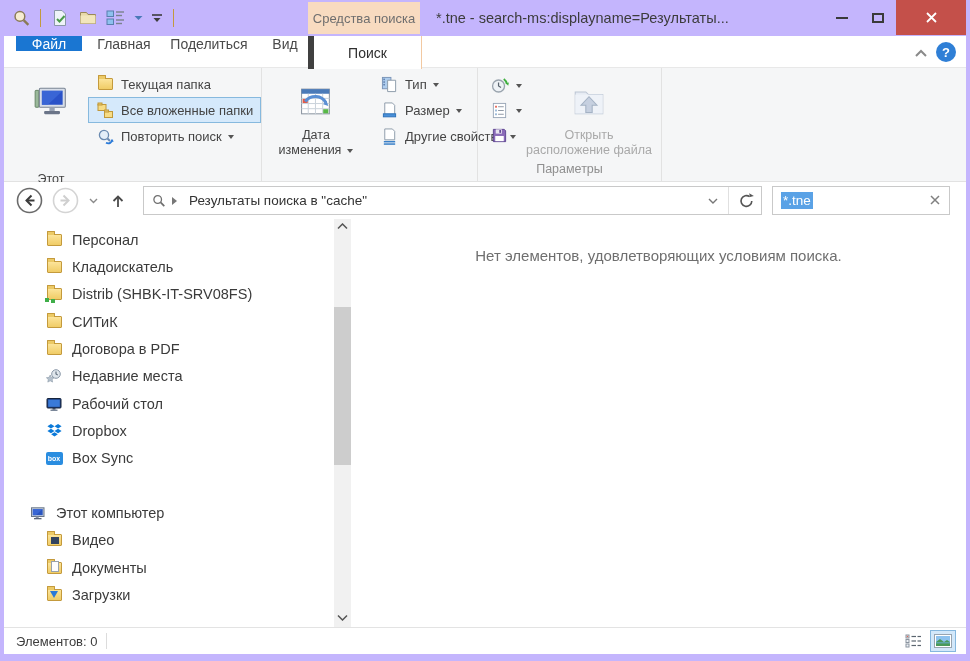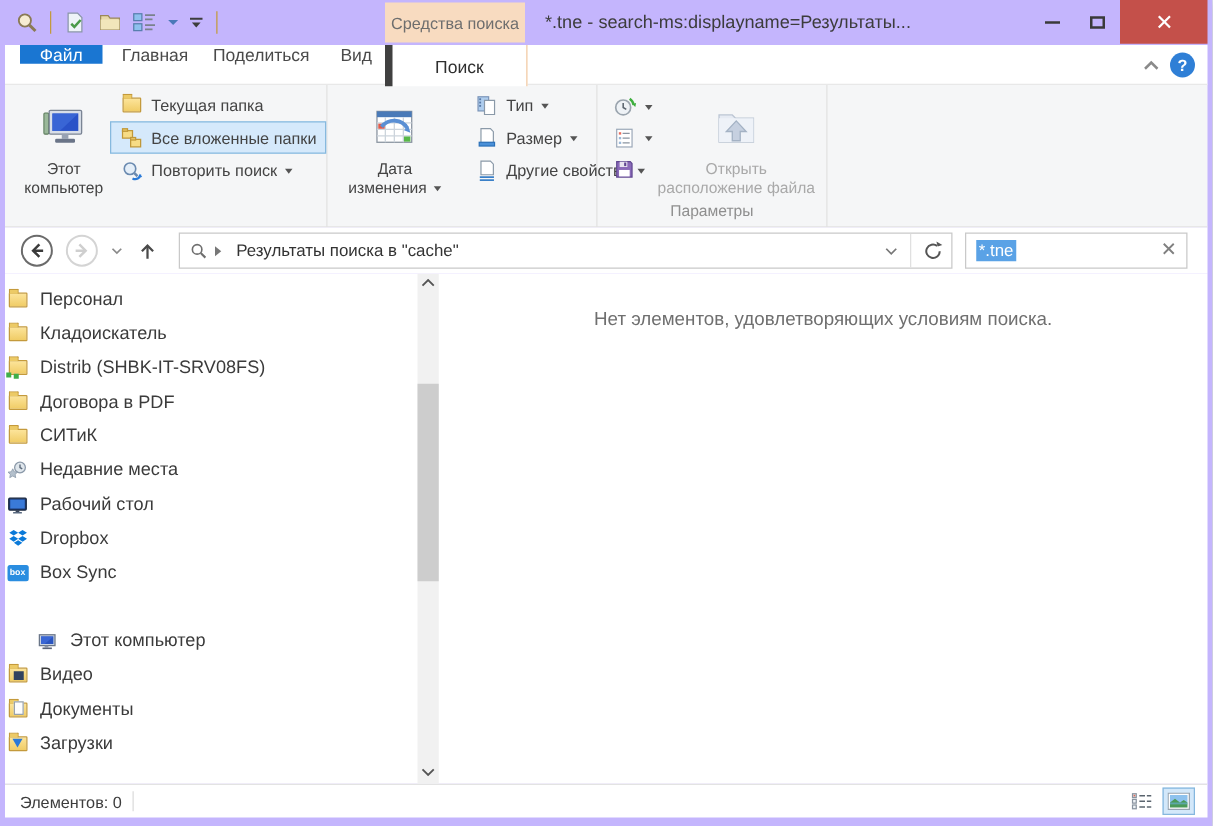--- a/index.html
+++ b/index.html
@@ -78,21 +78,21 @@
   .searchbox { position:absolute; left:768px; top:4px; width:178px; height:29px; background:#fff;
                border:1px solid #c9c9c9; display:flex; align-items:center; padding:0 8px; }
   .search-sel { background:#5aa2e6; color:#fff; font-size:13.5px; padding:1px 2px; }
   .clear-x { margin-left:auto; }
 
   
   .content { position:absolute; top:219px; left:4px; right:4px; height:408px; background:#fff; }
   .sidebar { position:absolute; left:0; top:0; width:330px; height:408px; padding-top:7px; overflow:hidden; }
   .side-item { height:27.35px; display:flex; align-items:center; font-size:14.5px; color:#3b3b3b;
                cursor:default; white-space:nowrap; }
-  .ind-fav { }
+  .ind-fav { padding-left:40px; }
   .ind-root { padding-left:24px; }
   .spacer { height:27.35px; }
   .icn { width:20px; height:17px; display:flex; align-items:center; justify-content:center;
          margin-right:8px; flex:none; position:relative; }
 
   .fold { position:relative; width:15px; height:12px; background:linear-gradient(180deg,#fce49a,#f0cc66);
           border:1px solid #c49a3c; border-radius:1px; }
   .fold::before { content:""; position:absolute; left:-1px; top:-4px; width:6px; height:3px;
                   background:#ecca66; border:1px solid #c49a3c; border-bottom:none; border-radius:1px 1px 0 0; }
   .fold.net::after { content:""; position:absolute; left:-3px; bottom:-3px; width:4px; height:4px;
@@ -204,21 +204,21 @@
       <svg width="14" height="9" viewBox="0 0 14 9">
           <path d="M2 7l5-5 5 5" fill="none" stroke="#8a8a8a" stroke-width="2"></path>
         </svg>
     </div>
     <div class="help-btn">?</div>
   </div>
 
   <div class="ribbon">
 
     <div class="rgroup g-loc">
-      <div class="bigbtn" style="left:4px; width:86px;">
+      <div class="bigbtn" style="left:4px; width:86px;gap:44px;">
         <div class="bicon">
           <svg width="36" height="36" viewBox="0 0 34 34">
               <rect x="2" y="6" width="3.6" height="16" rx="0.8" fill="#9ab89a" stroke="#5a7a5a" stroke-width="0.8"></rect>
               <rect x="6" y="4" width="24.5" height="18" rx="1" fill="#d8dee8" stroke="#7a8494"></rect>
               <rect x="8.4" y="6.4" width="19.6" height="13.2" fill="#2a52c8"></rect>
               <path d="M8.4 6.4h19.6l-14 13.2h-5.6z" fill="#3d6ad8" opacity="0.8"></path>
               <rect x="15.5" y="22" width="5" height="3.5" fill="#98a2b4"></rect>
               <rect x="10.5" y="25.5" width="15" height="3" rx="1" fill="#6a7488"></rect>
             </svg>
         </div>
@@ -454,27 +454,27 @@
       <div class="side-item ind-fav">
         <span class="icn">
             <span class="fold net"></span>
           </span>
         <span>Distrib (SHBK-IT-SRV08FS)</span>
       </div>
       <div class="side-item ind-fav">
         <span class="icn">
             <span class="fold"></span>
           </span>
+        <span>СИТиК</span>
+      </div>
+      <div class="side-item ind-fav">
+        <span class="icn">
+            <span class="fold"></span>
+          </span>
         <span>Договора в PDF</span>
-      </div>
-      <div class="side-item ind-fav">
-        <span class="icn">
-            <span class="fold"></span>
-          </span>
-        <span>СИТиК</span>
       </div>
       <div class="side-item ind-fav">
         <span class="icn">
           <svg width="16" height="16" viewBox="0 0 16 16">
               <circle cx="10" cy="6" r="4.3" fill="#dfe6ec" stroke="#8a98a8"></circle>
               <path d="M10 3.6V6l1.8 1.1" stroke="#5a6878" fill="none" stroke-width="1.1"></path>
               <path d="M4.2 7l1.2 2.4 2.6.3-1.9 1.8.5 2.6-2.4-1.3-2.4 1.3.5-2.6L.4 9.7l2.6-.3z" fill="#b4c0cc" stroke="#8a98a8" stroke-width="0.6"></path>
             </svg>
         </span>
         <span>Недавние места</span>

